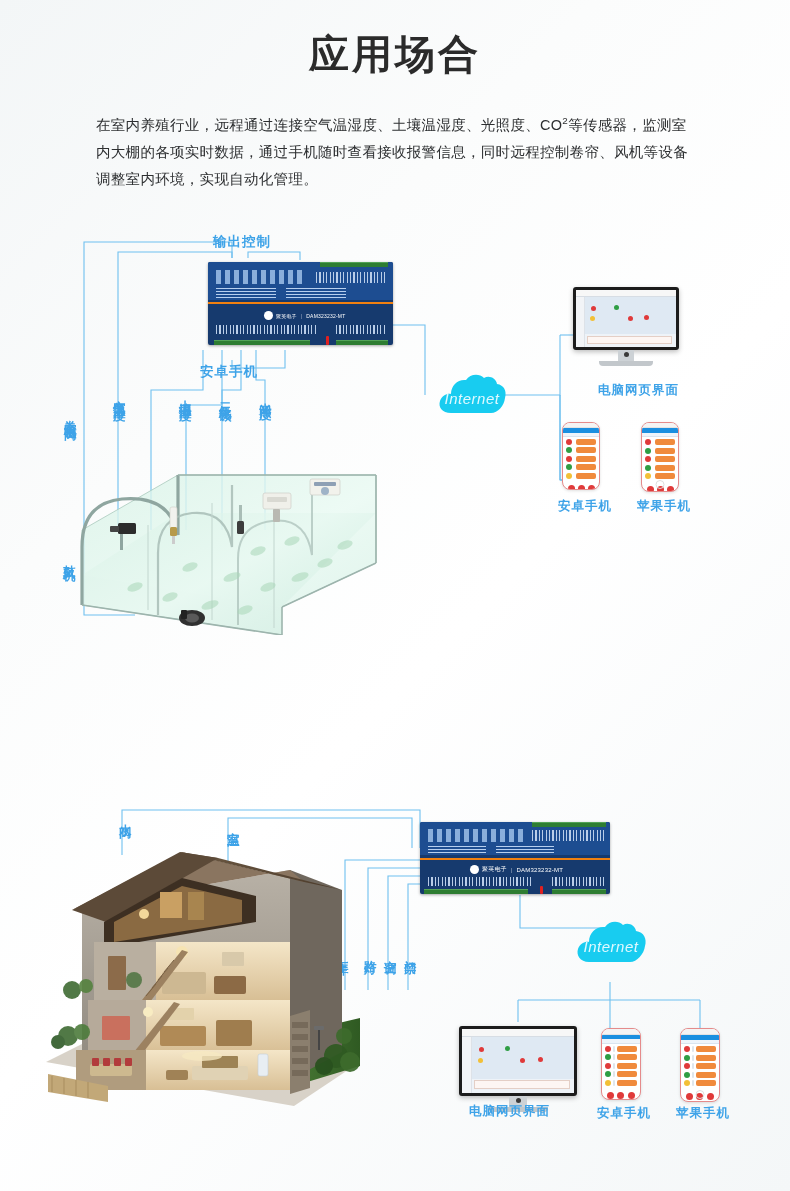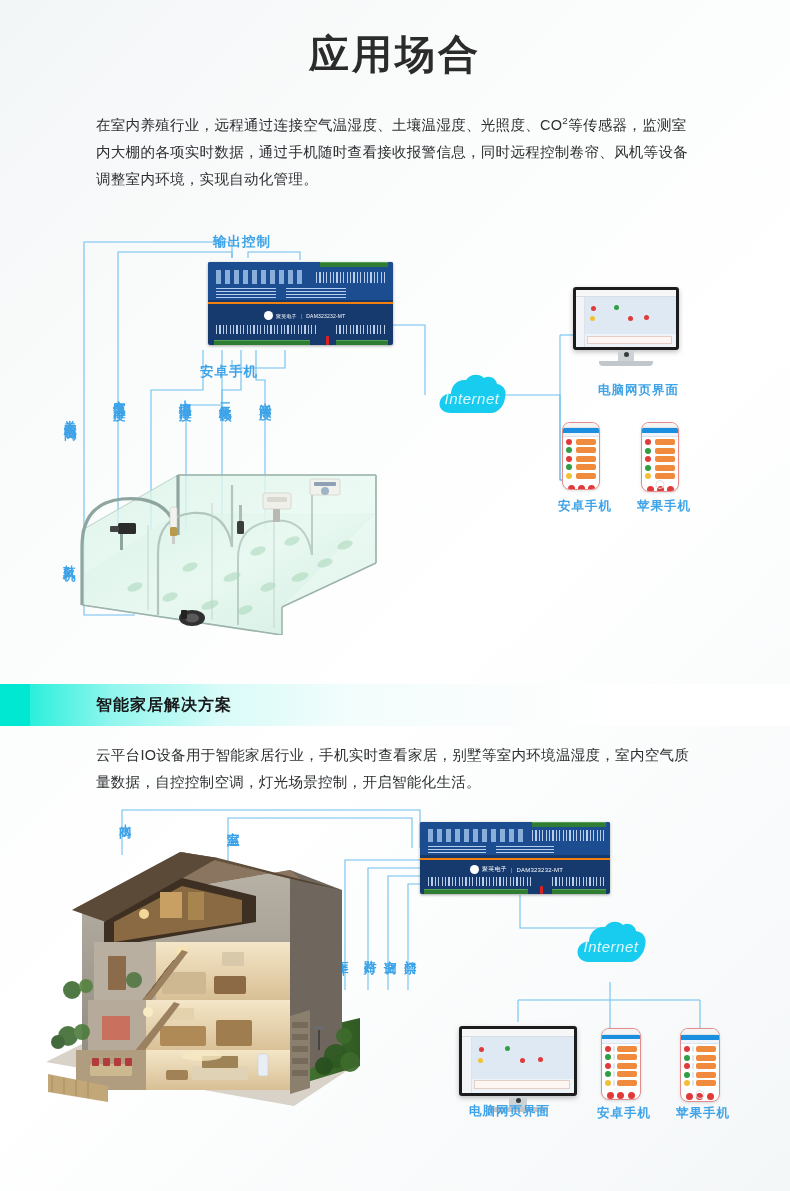--- a/index.html
+++ b/index.html
@@ -439,27 +439,20 @@
         <g>
           <rect x="250" y="24" width="30" height="16" rx="2" fill="#f2f2ec" stroke="#cfcfc8" stroke-width="0.7"></rect>
           <rect x="254" y="27" width="22" height="4" rx="1" fill="#8ea0b5"></rect>
           <circle cx="265" cy="36" r="4" fill="#9fb3c7"></circle>
         </g>
       </svg>
     </div>
 
   </div>
 
-  <div style="position:absolute; left:0; top:684px; width:790px;">
-    <div class="sec-head">
-      <div class="bar-cap"></div>
-      <div class="sec-title">智能家居解决方案</div>
-    </div>
-    <div class="sec-body">云平台IO设备用于智能家居行业，手机实时查看家居，别墅等室内环境温湿度，室内空气质量数据，自控控制空调，灯光场景控制，开启智能化生活。</div>
-  </div>
 
   <div class="diagram" style="position:absolute; left:0; top:800px; width:790px; height:360px;">
 
     <svg class="wires" width="790" height="360">
       <g fill="none" stroke="#6fc0ef" stroke-width="1.1">
 
         <path d="M122,55 L122,10 L420,10 L420,48"></path>
         <path d="M228,115 L228,18 L412,18 L412,48"></path>
 
         <path d="M345,190 L345,60 L420,60"></path>

